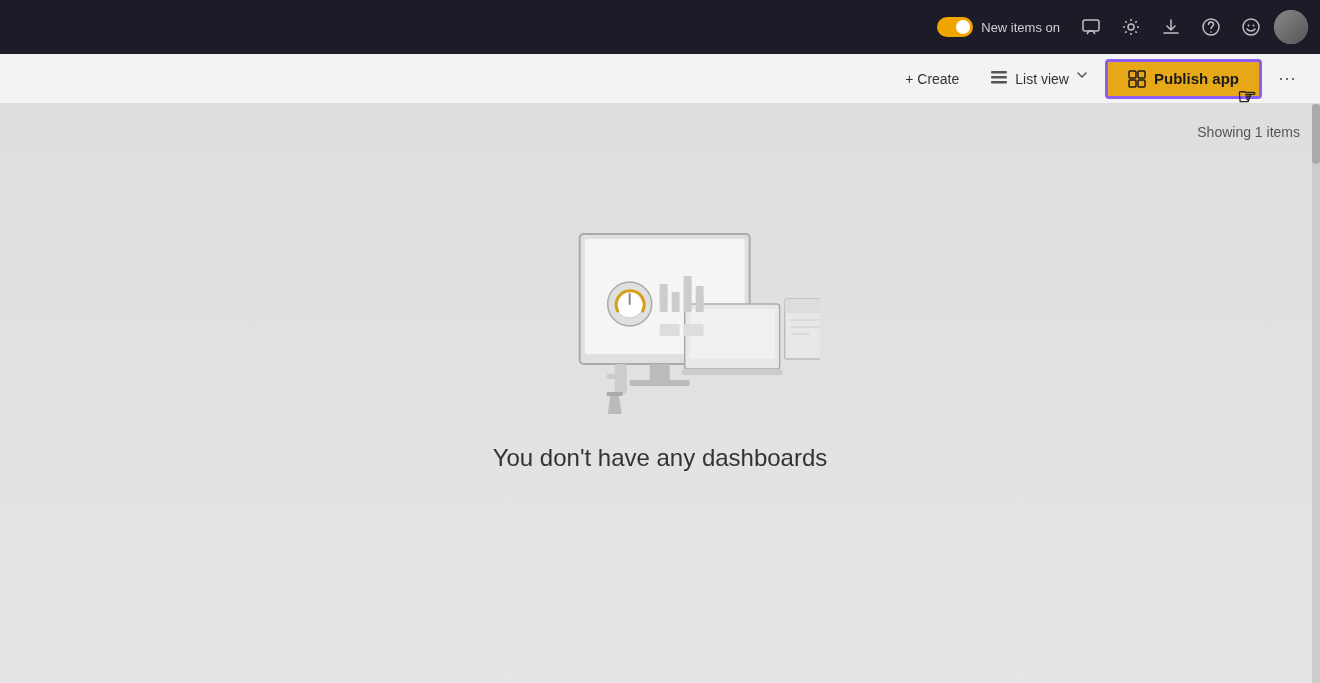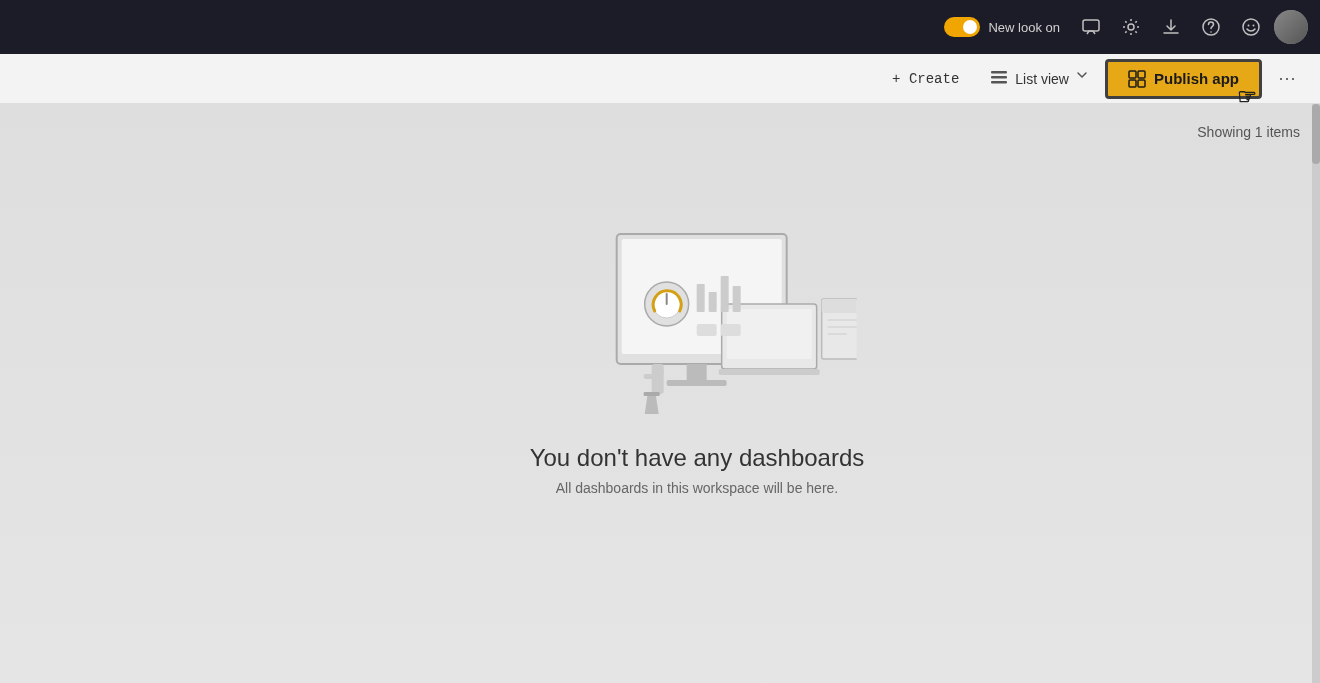--- a/index.html
+++ b/index.html
@@ -113,42 +113,41 @@
       display: flex;
       align-items: center;
       gap: 4px;
       padding: 6px 14px;
       background: transparent;
       border: none;
       cursor: pointer;
       font-size: 14px;
       color: #333;
       border-radius: 4px;
-      font-family: Liberation Mono, monospace;
     }
 
     .list-view-btn {
       display: flex;
       gap: 4px;
       padding: 6px 10px;
       background: transparent;
       border: none;
       cursor: pointer;
       font-size: 14px;
       color: #333;
       border-radius: 4px;
     }
 
     .publish-app-btn {
       display: flex;
       align-items: center;
       gap: 8px;
       padding: 8px 20px;
       background: #e6a817;
-      border: 3px solid #404040;
+      border: 3px solid #8b5cf6;
       cursor: pointer;
       font-size: 15px;
       font-weight: 600;
       color: #1a1a1a;
       border-radius: 4px;
       outline: none;
       position: relative;
     }
 
     .more-btn {
@@ -207,21 +206,20 @@
 
     
     .empty-state {
       position: absolute;
       top: 100px;
       left: 50%;
       transform: translateX(-50%);
       display: flex;
       flex-direction: column;
       align-items: center;
-      margin-left: 37px;
     }
 
     .illustration {
       width: 320px;
       height: 220px;
     }
 
     .empty-title {
       font-size: 24px;
       font-weight: 400;
@@ -260,21 +258,21 @@
       color: #333;
     }
   </style>
 </head>
 <body>
 
 <div class="top-nav top-nav-dark">
 
   <div class="new-look-area">
     <div class="toggle-switch"></div>
-    <span class="new-look-label">New look on</span>
+    <span class="new-look-label">New items on</span>
   </div>
 
   <div class="nav-icon">
     <svg width="20" height="20" viewBox="0 0 20 20" fill="none">
       <rect x="2" y="3" width="16" height="11" rx="2" stroke="#c0c0c0" stroke-width="1.5" fill="none"></rect>
       <path d="M6 17 L8 14 L12 14 L14 17" stroke="#c0c0c0" stroke-width="1.5" fill="none"></path>
     </svg>
   </div>
 
   <div class="nav-icon">
@@ -392,19 +390,18 @@
       <path d="M382 180 Q388 180 388 186 Q388 192 382 192" stroke="#bbb" stroke-width="1.5" fill="none"></path>
 
       <rect x="285" y="95" width="50" height="60" rx="2" fill="#e8e8e8" stroke="#bbb" stroke-width="1.5"></rect>
       <rect x="285" y="95" width="50" height="14" rx="2" fill="#ddd"></rect>
       <line x1="291" y1="116" x2="329" y2="116" stroke="#ccc" stroke-width="1"></line>
       <line x1="291" y1="123" x2="329" y2="123" stroke="#ccc" stroke-width="1"></line>
       <line x1="291" y1="130" x2="310" y2="130" stroke="#ccc" stroke-width="1"></line>
     </svg>
 
     <div class="empty-title">You don't have any dashboards</div>
-    <div class="empty-subtitle">All dashboards in this workspace will be here.</div>
   </div>
 
   <div class="scrollbar">
     <div class="scrollbar-thumb"></div>
   </div>
 </div>
 
 </body></html>

